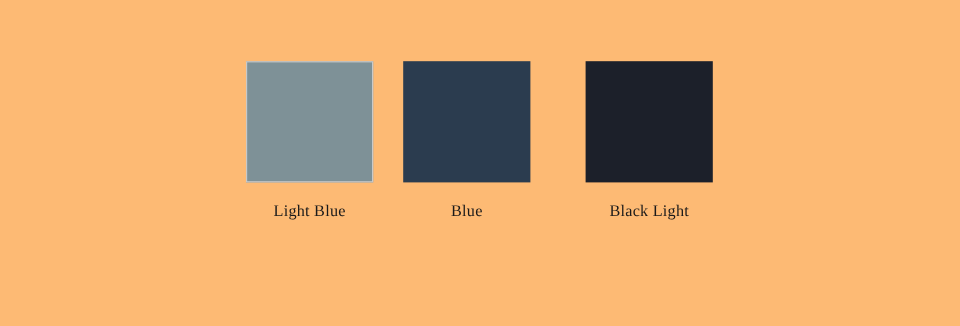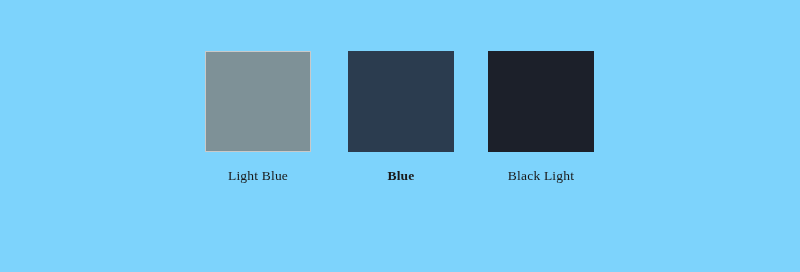--- a/index.html
+++ b/index.html
@@ -11,21 +11,21 @@
     width: 800px;
     height: 272px;
     background: #ffffff;
     font-family: "Liberation Serif", "DejaVu Serif", serif;
     overflow: hidden;
   }
   #swatch-board {
     position: relative;
     width: 800px;
     height: 272px;
-    background: #7dd3fc;
+    background: #fdba74;
   }
   .swatch-group {
     position: absolute;
     top: 51px;
     width: 106px;
     text-align: center;
   }
   .swatch-chip {
     width: 106px;
     height: 101px;
@@ -39,21 +39,21 @@
     display: block;
     margin-top: 16px;
     font-family: "Liberation Serif", "DejaVu Serif", serif;
     font-size: 13.5px;
     line-height: 16px;
     color: #1a1a1a;
     letter-spacing: 0.2px;
     white-space: nowrap;
   }
   #group-0 { left: 205px; }
-  #group-1 { left: 348px; font-weight: bold; }
+  #group-1 { left: 336px; }
   #group-2 { left: 488px; }
 </style>
 </head>
 <body style="background: rgb(255, 255, 255);">
 
 <div id="swatch-board">
 
   <div class="swatch-group" id="group-0">
     <span class="swatch-chip bordered" style="background-color: rgb(126, 145, 151); border-color: rgb(201, 201, 201);"></span>
     <span class="swatch-label">Light Blue</span>

